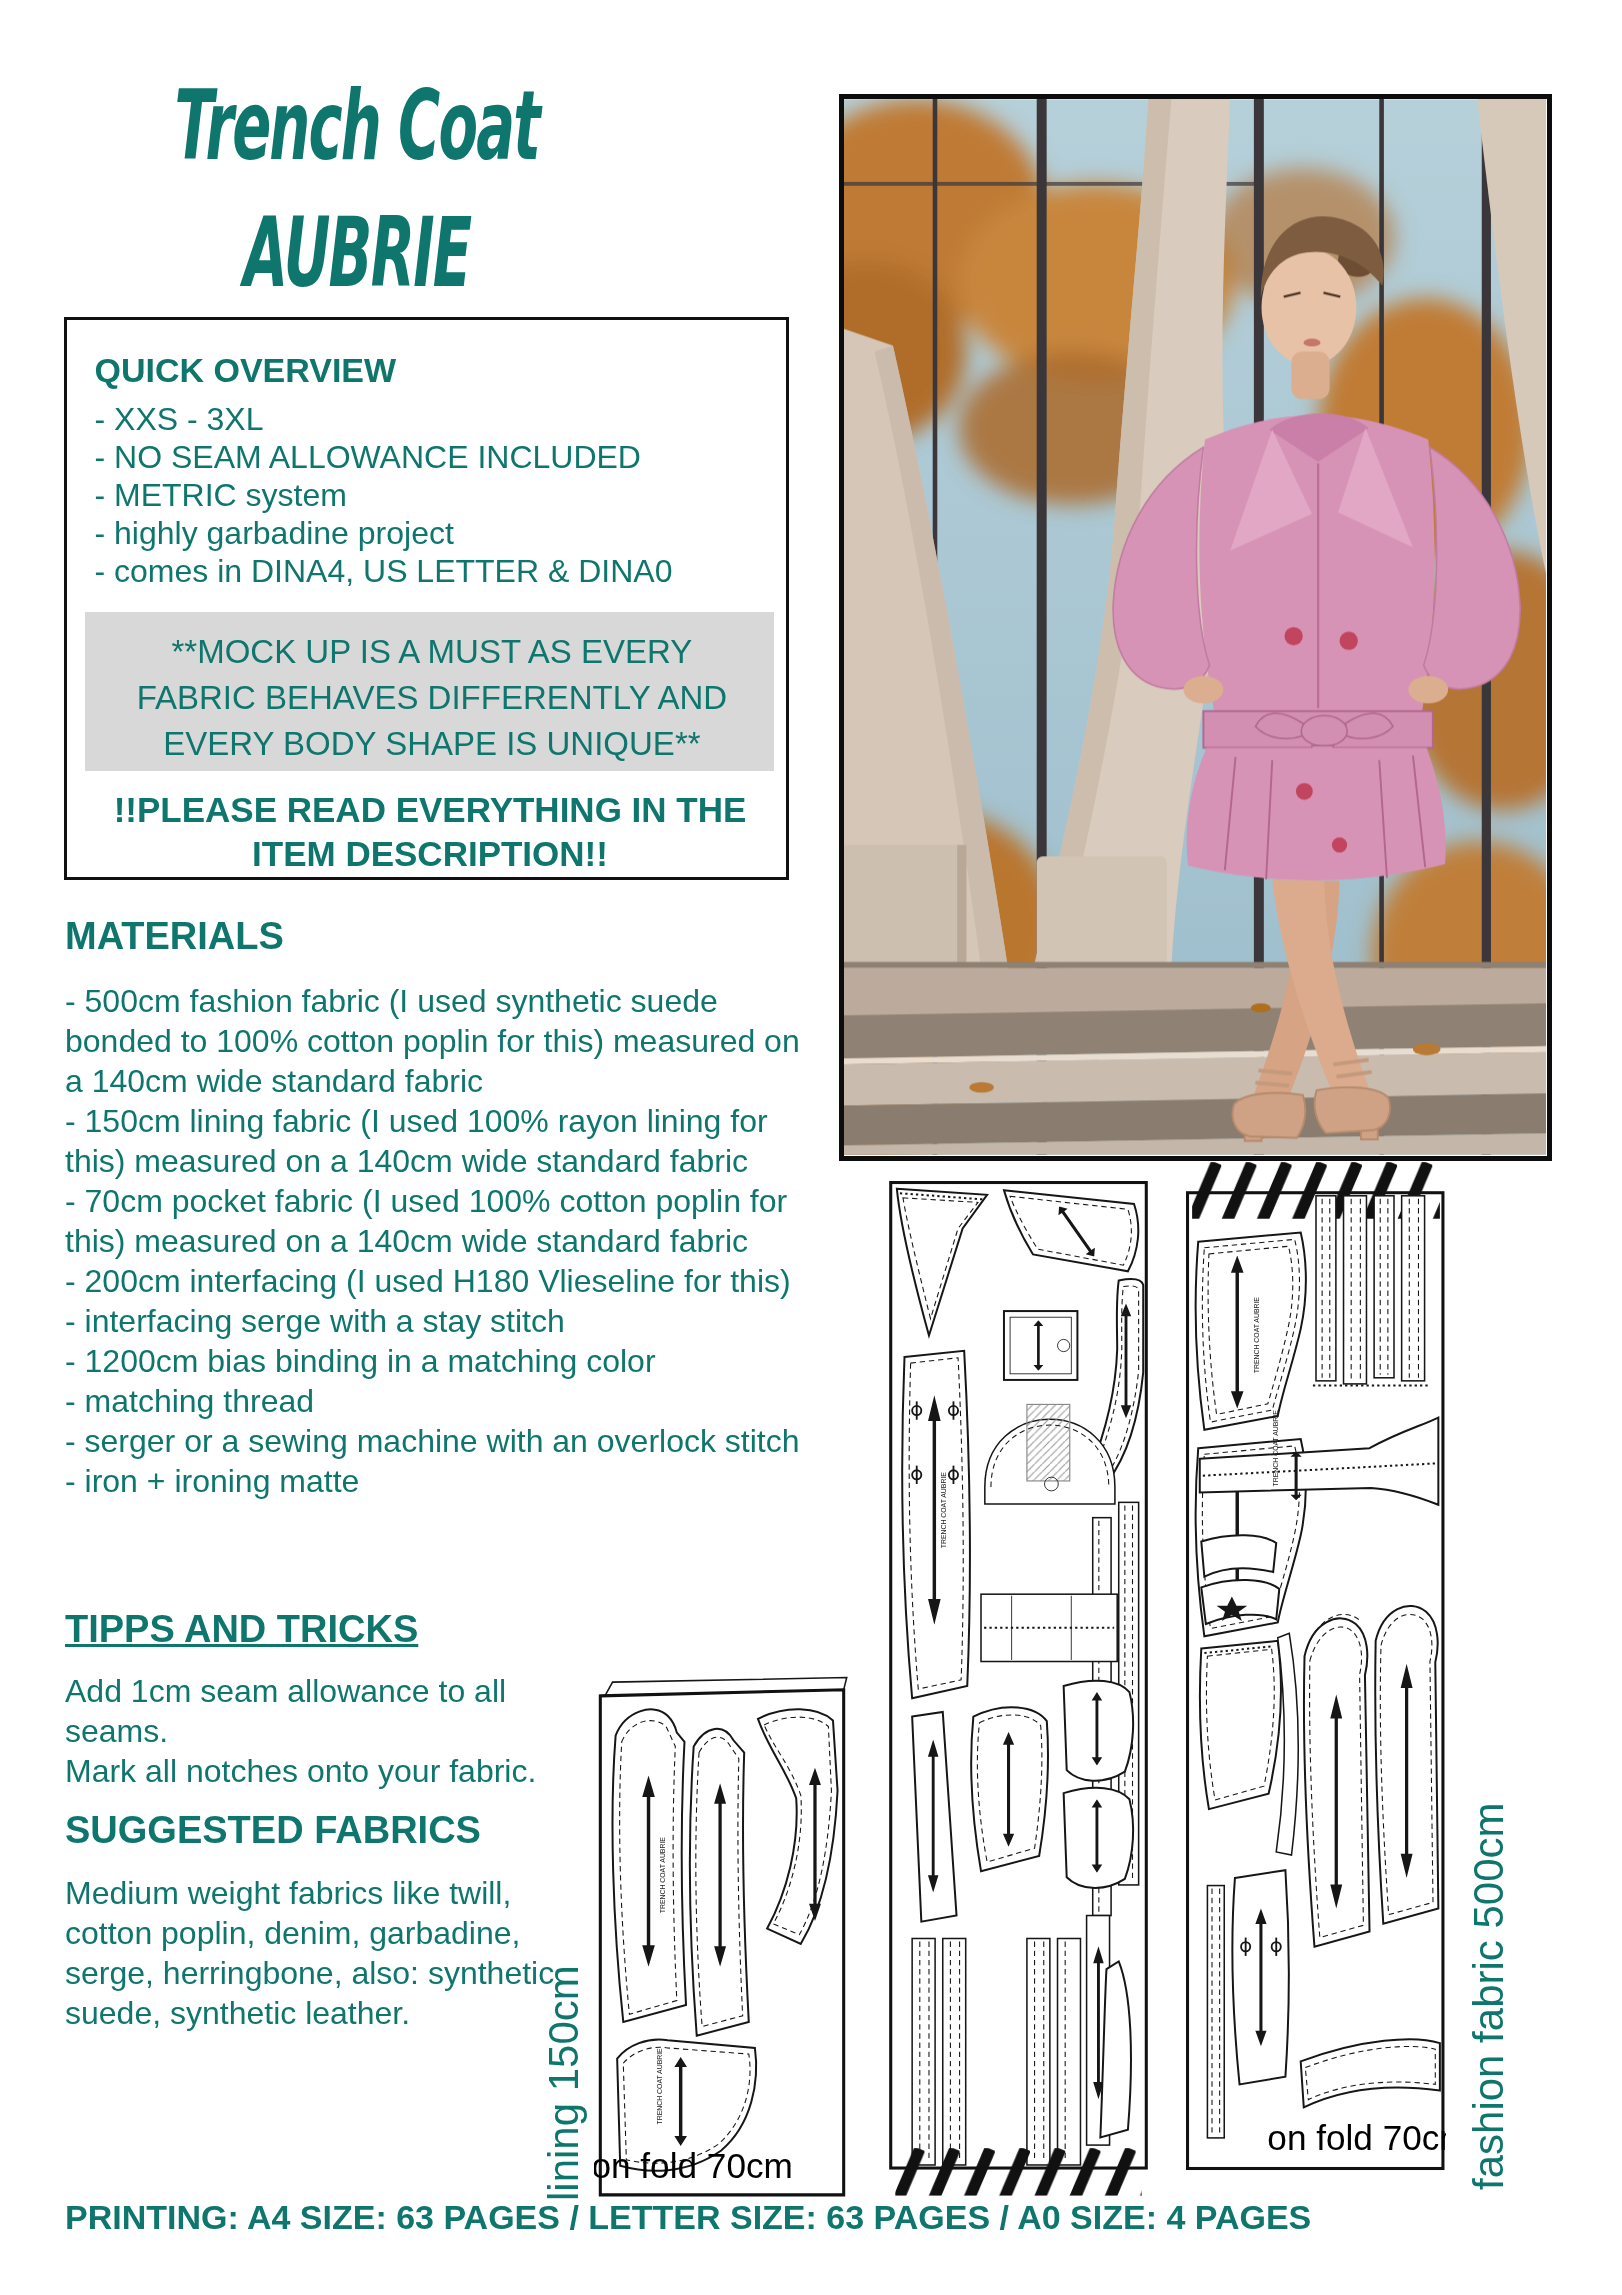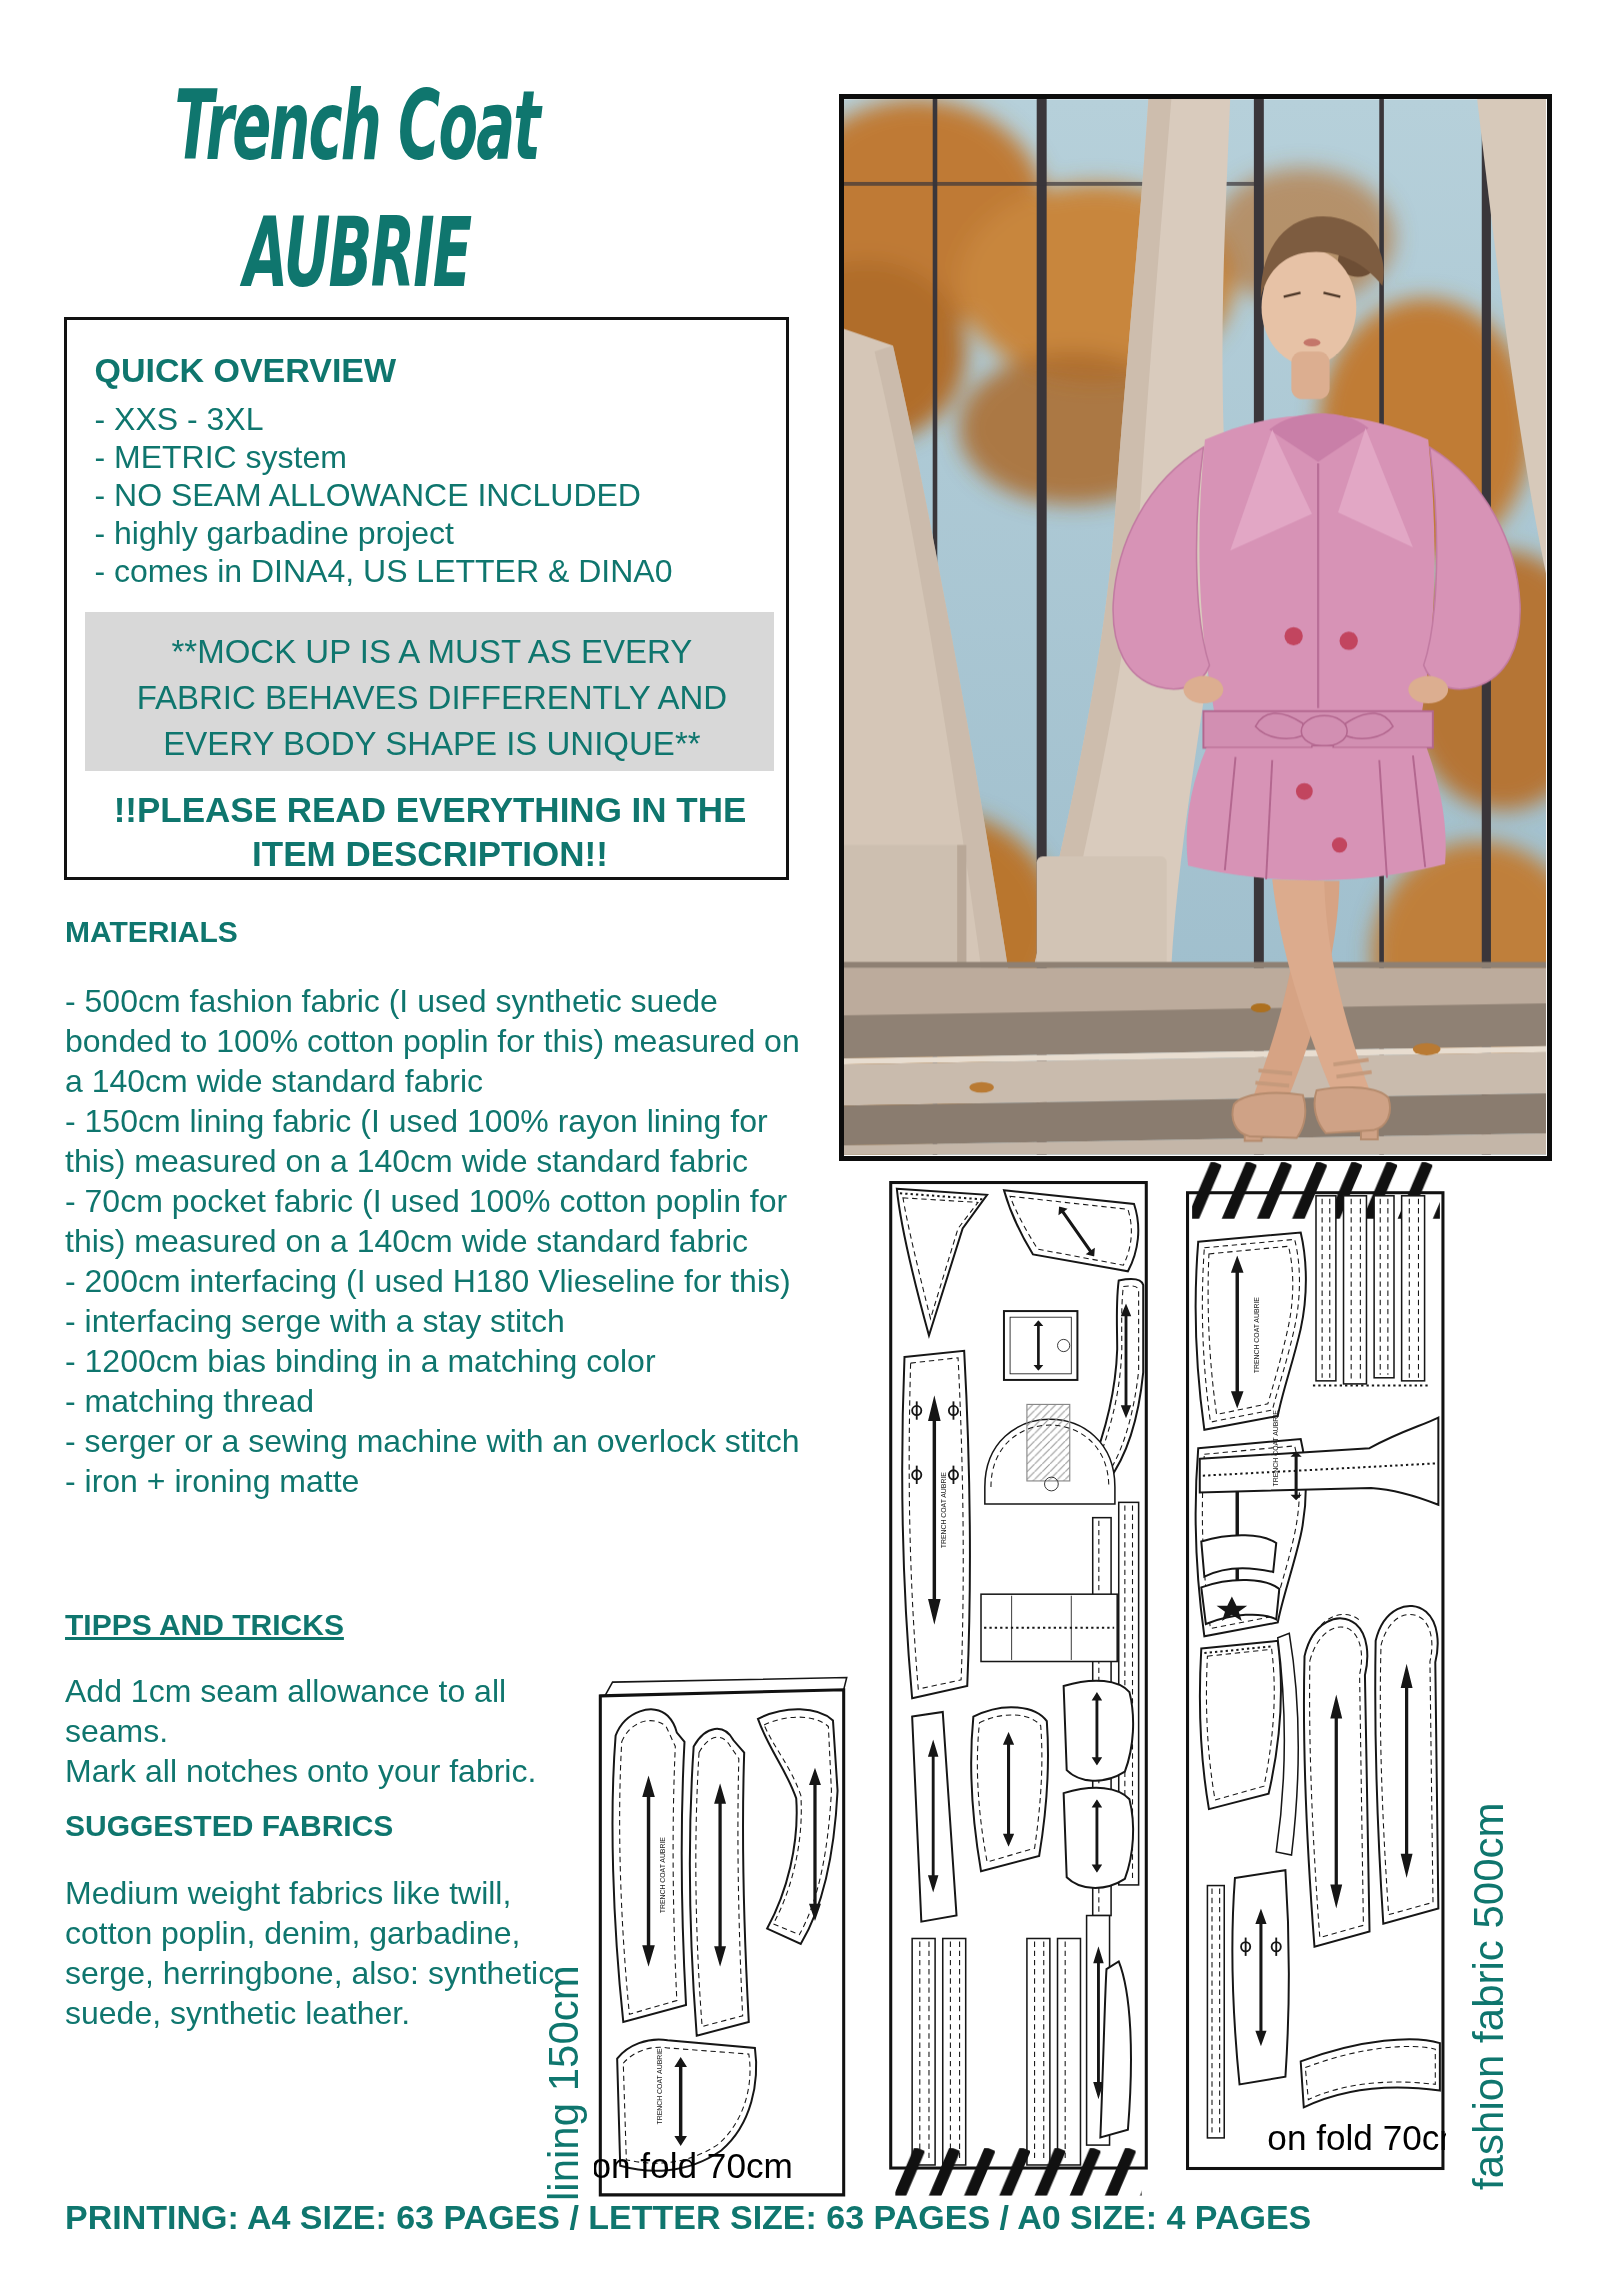--- a/index.html
+++ b/index.html
@@ -14,21 +14,21 @@
               font-size:96px;letter-spacing:-3.1px;white-space:nowrap;}
 
   
   .ov-box{left:64px;top:317px;width:725px;height:563px;border:3.8px solid #111;box-sizing:border-box;}
   .ov-head{left:27.5px;top:31px;font-size:34px;font-weight:bold;}
   .ov-items{left:27.5px;top:80px;font-size:32px;line-height:38px;}
   .gray-note{left:18.4px;top:292px;width:689px;height:159px;background:#d8d8d8;
              font-size:33px;line-height:46px;text-align:center;box-sizing:border-box;padding:17px 38px 0 42px;}
   .read-note{left:34px;top:468px;width:658px;font-size:35px;font-weight:bold;text-align:center;line-height:44px;}
 
-  .sec-head{font-size:30px;font-weight:bold;}
+  .sec-head{font-size:38px;font-weight:bold;}
   .body-text{font-size:32px;line-height:40px;}
   .materials-list{left:65px;top:981px;width:754px;}
   .print-line{left:65px;top:2198px;font-size:34px;font-weight:bold;white-space:nowrap;}
 
   
   .photo{left:839px;top:94px;width:713px;height:1067px;border:5.4px solid #0d0d0d;box-sizing:border-box;}
   .photo svg{display:block;}
 
   
   .panel svg{display:block;}
@@ -53,22 +53,22 @@
 
   <div class="abs title-block">
     <div><span class="title-line">Trench Coat</span></div>
     <div><span class="title-line">AUBRIE</span></div>
   </div>
 
   <div class="abs ov-box">
     <div class="abs ov-head">QUICK OVERVIEW</div>
     <div class="abs ov-items">
       <div>- XXS - 3XL</div>
+      <div>- NO SEAM ALLOWANCE INCLUDED</div>
       <div>- METRIC system</div>
-      <div>- NO SEAM ALLOWANCE INCLUDED</div>
       <div>- highly garbadine project</div>
       <div>- comes in DINA4, US LETTER &amp; DINA0</div>
     </div>
     <div class="abs gray-note">**MOCK UP IS A MUST AS EVERY FABRIC BEHAVES DIFFERENTLY AND EVERY BODY SHAPE IS UNIQUE**</div>
     <div class="abs read-note">!!PLEASE READ EVERYTHING IN THE ITEM DESCRIPTION!!</div>
   </div>
 
   <div class="abs sec-head" style="left:65px;top:915px;">MATERIALS</div>
   <div class="abs body-text materials-list">
     <div>- 500cm fashion fabric (I used synthetic suede bonded to 100% cotton poplin for this) measured on a 140cm wide standard fabric</div>

